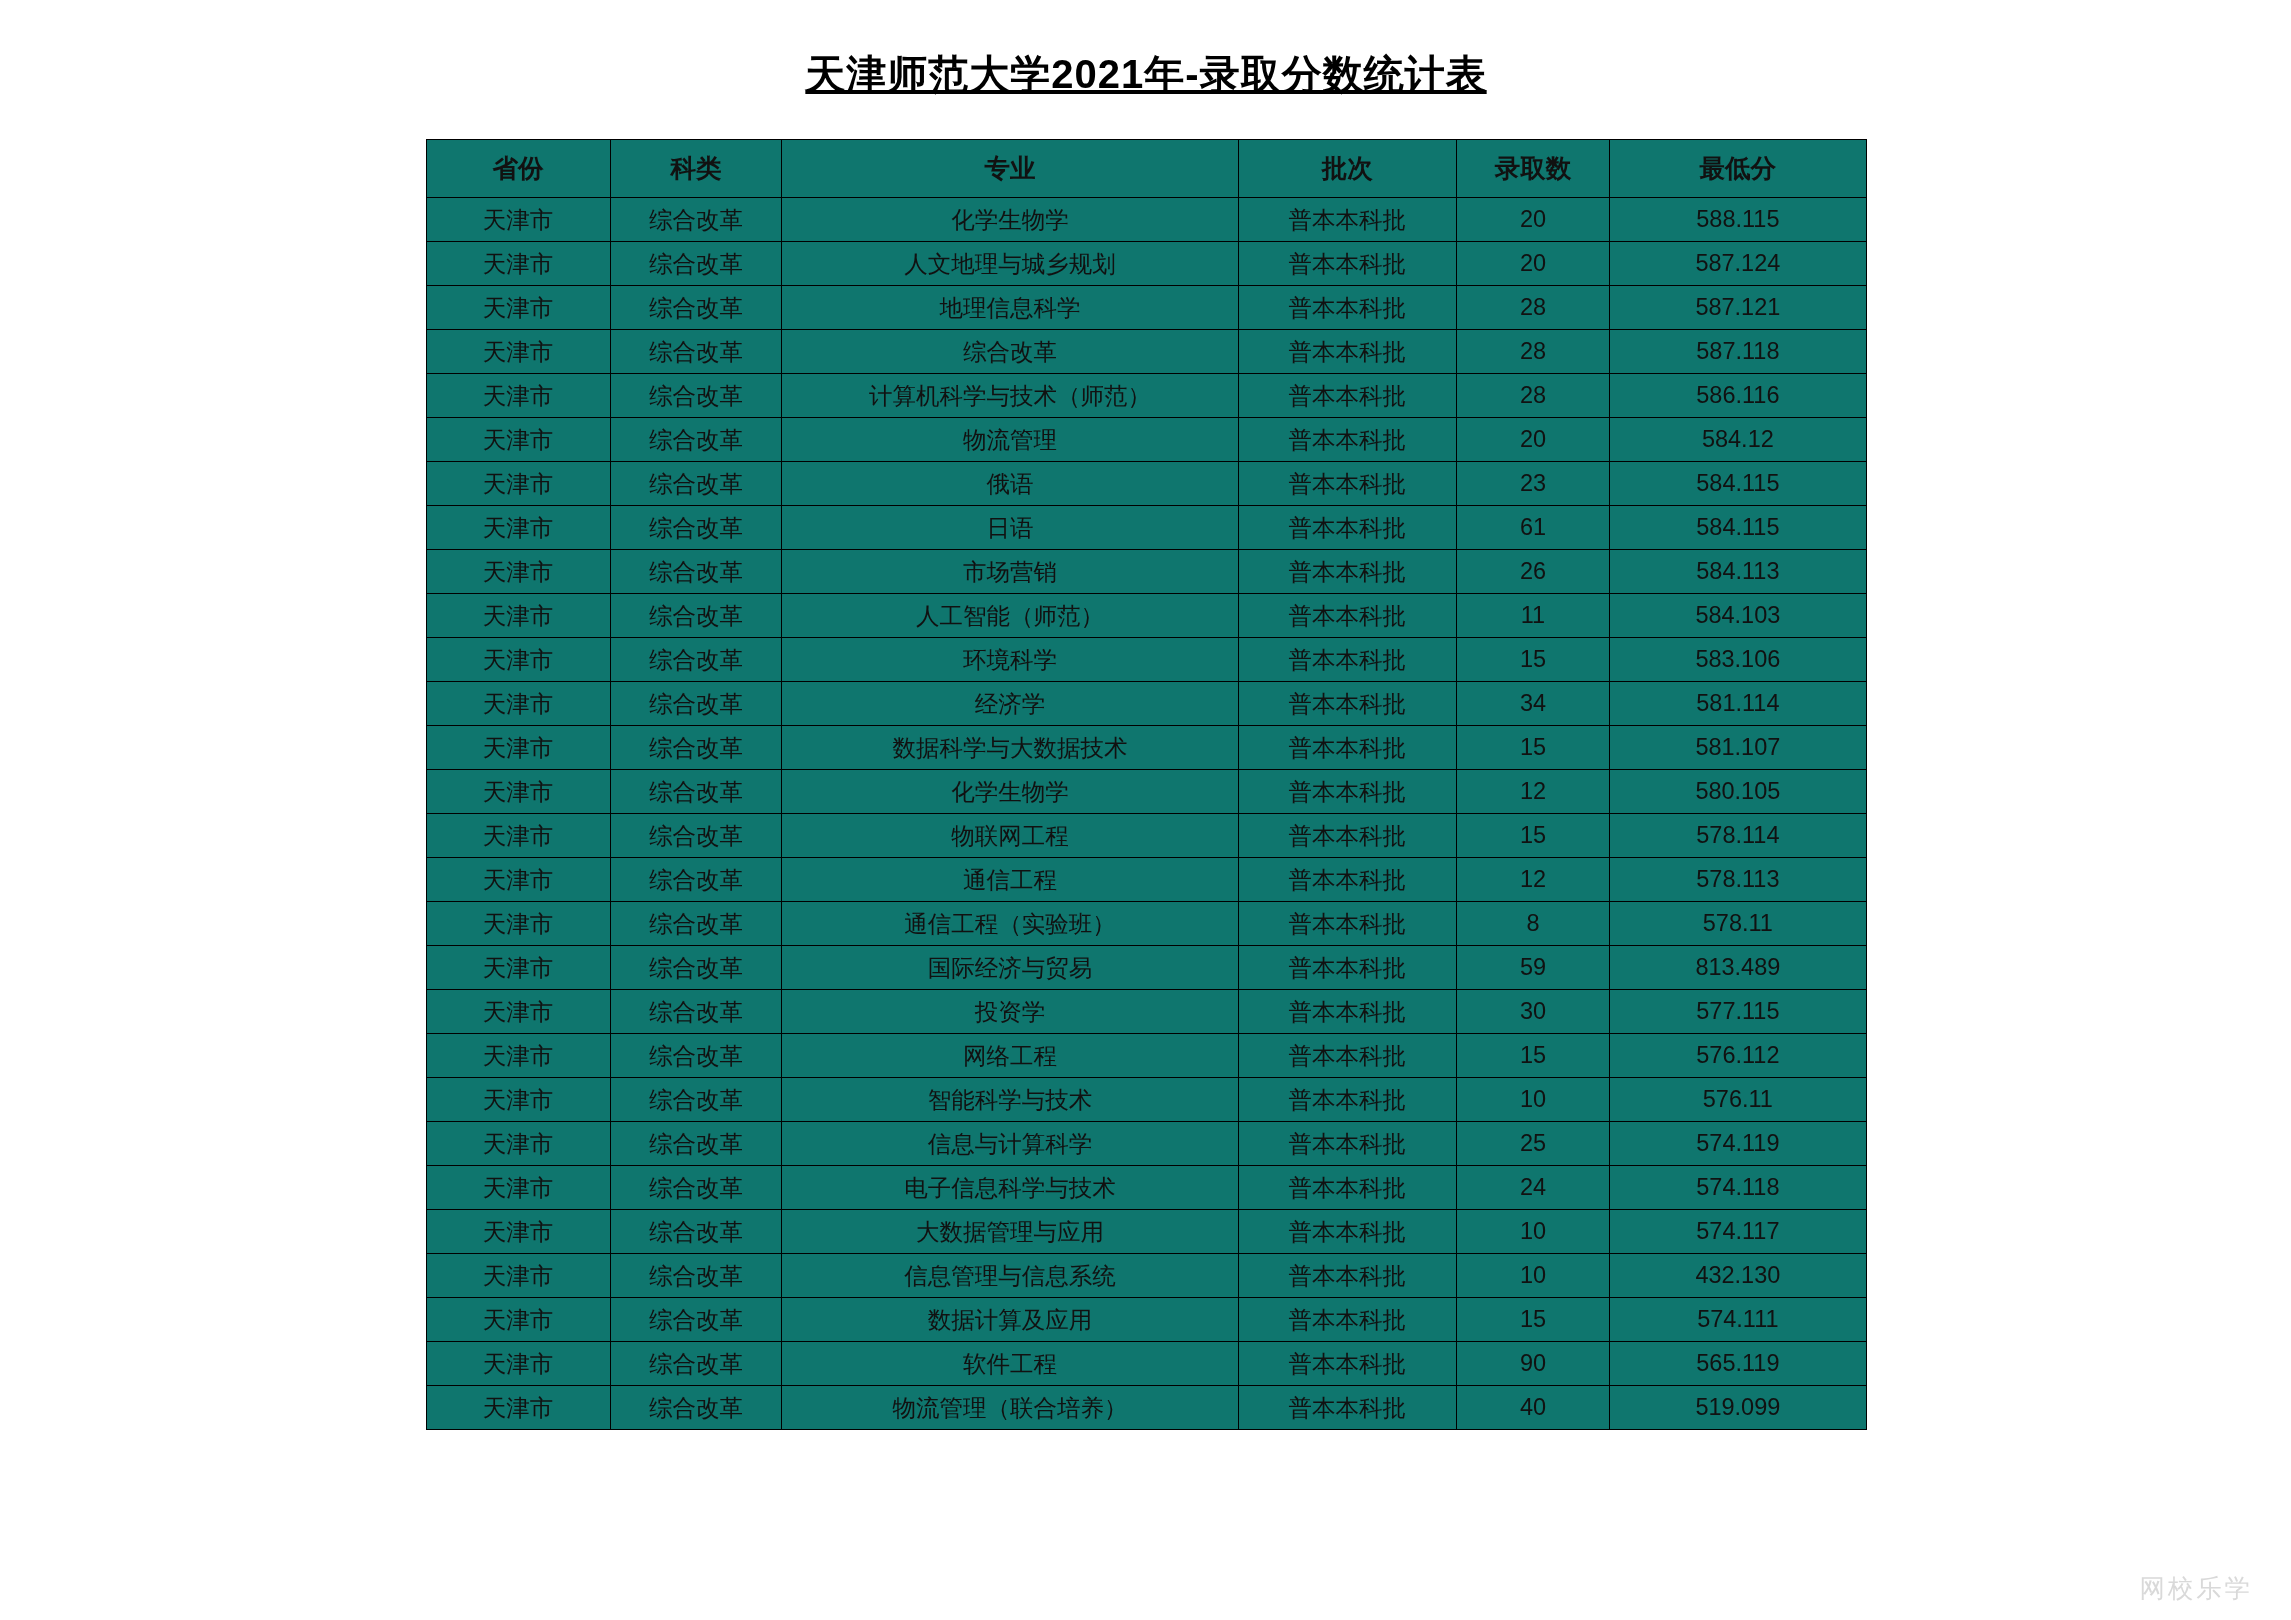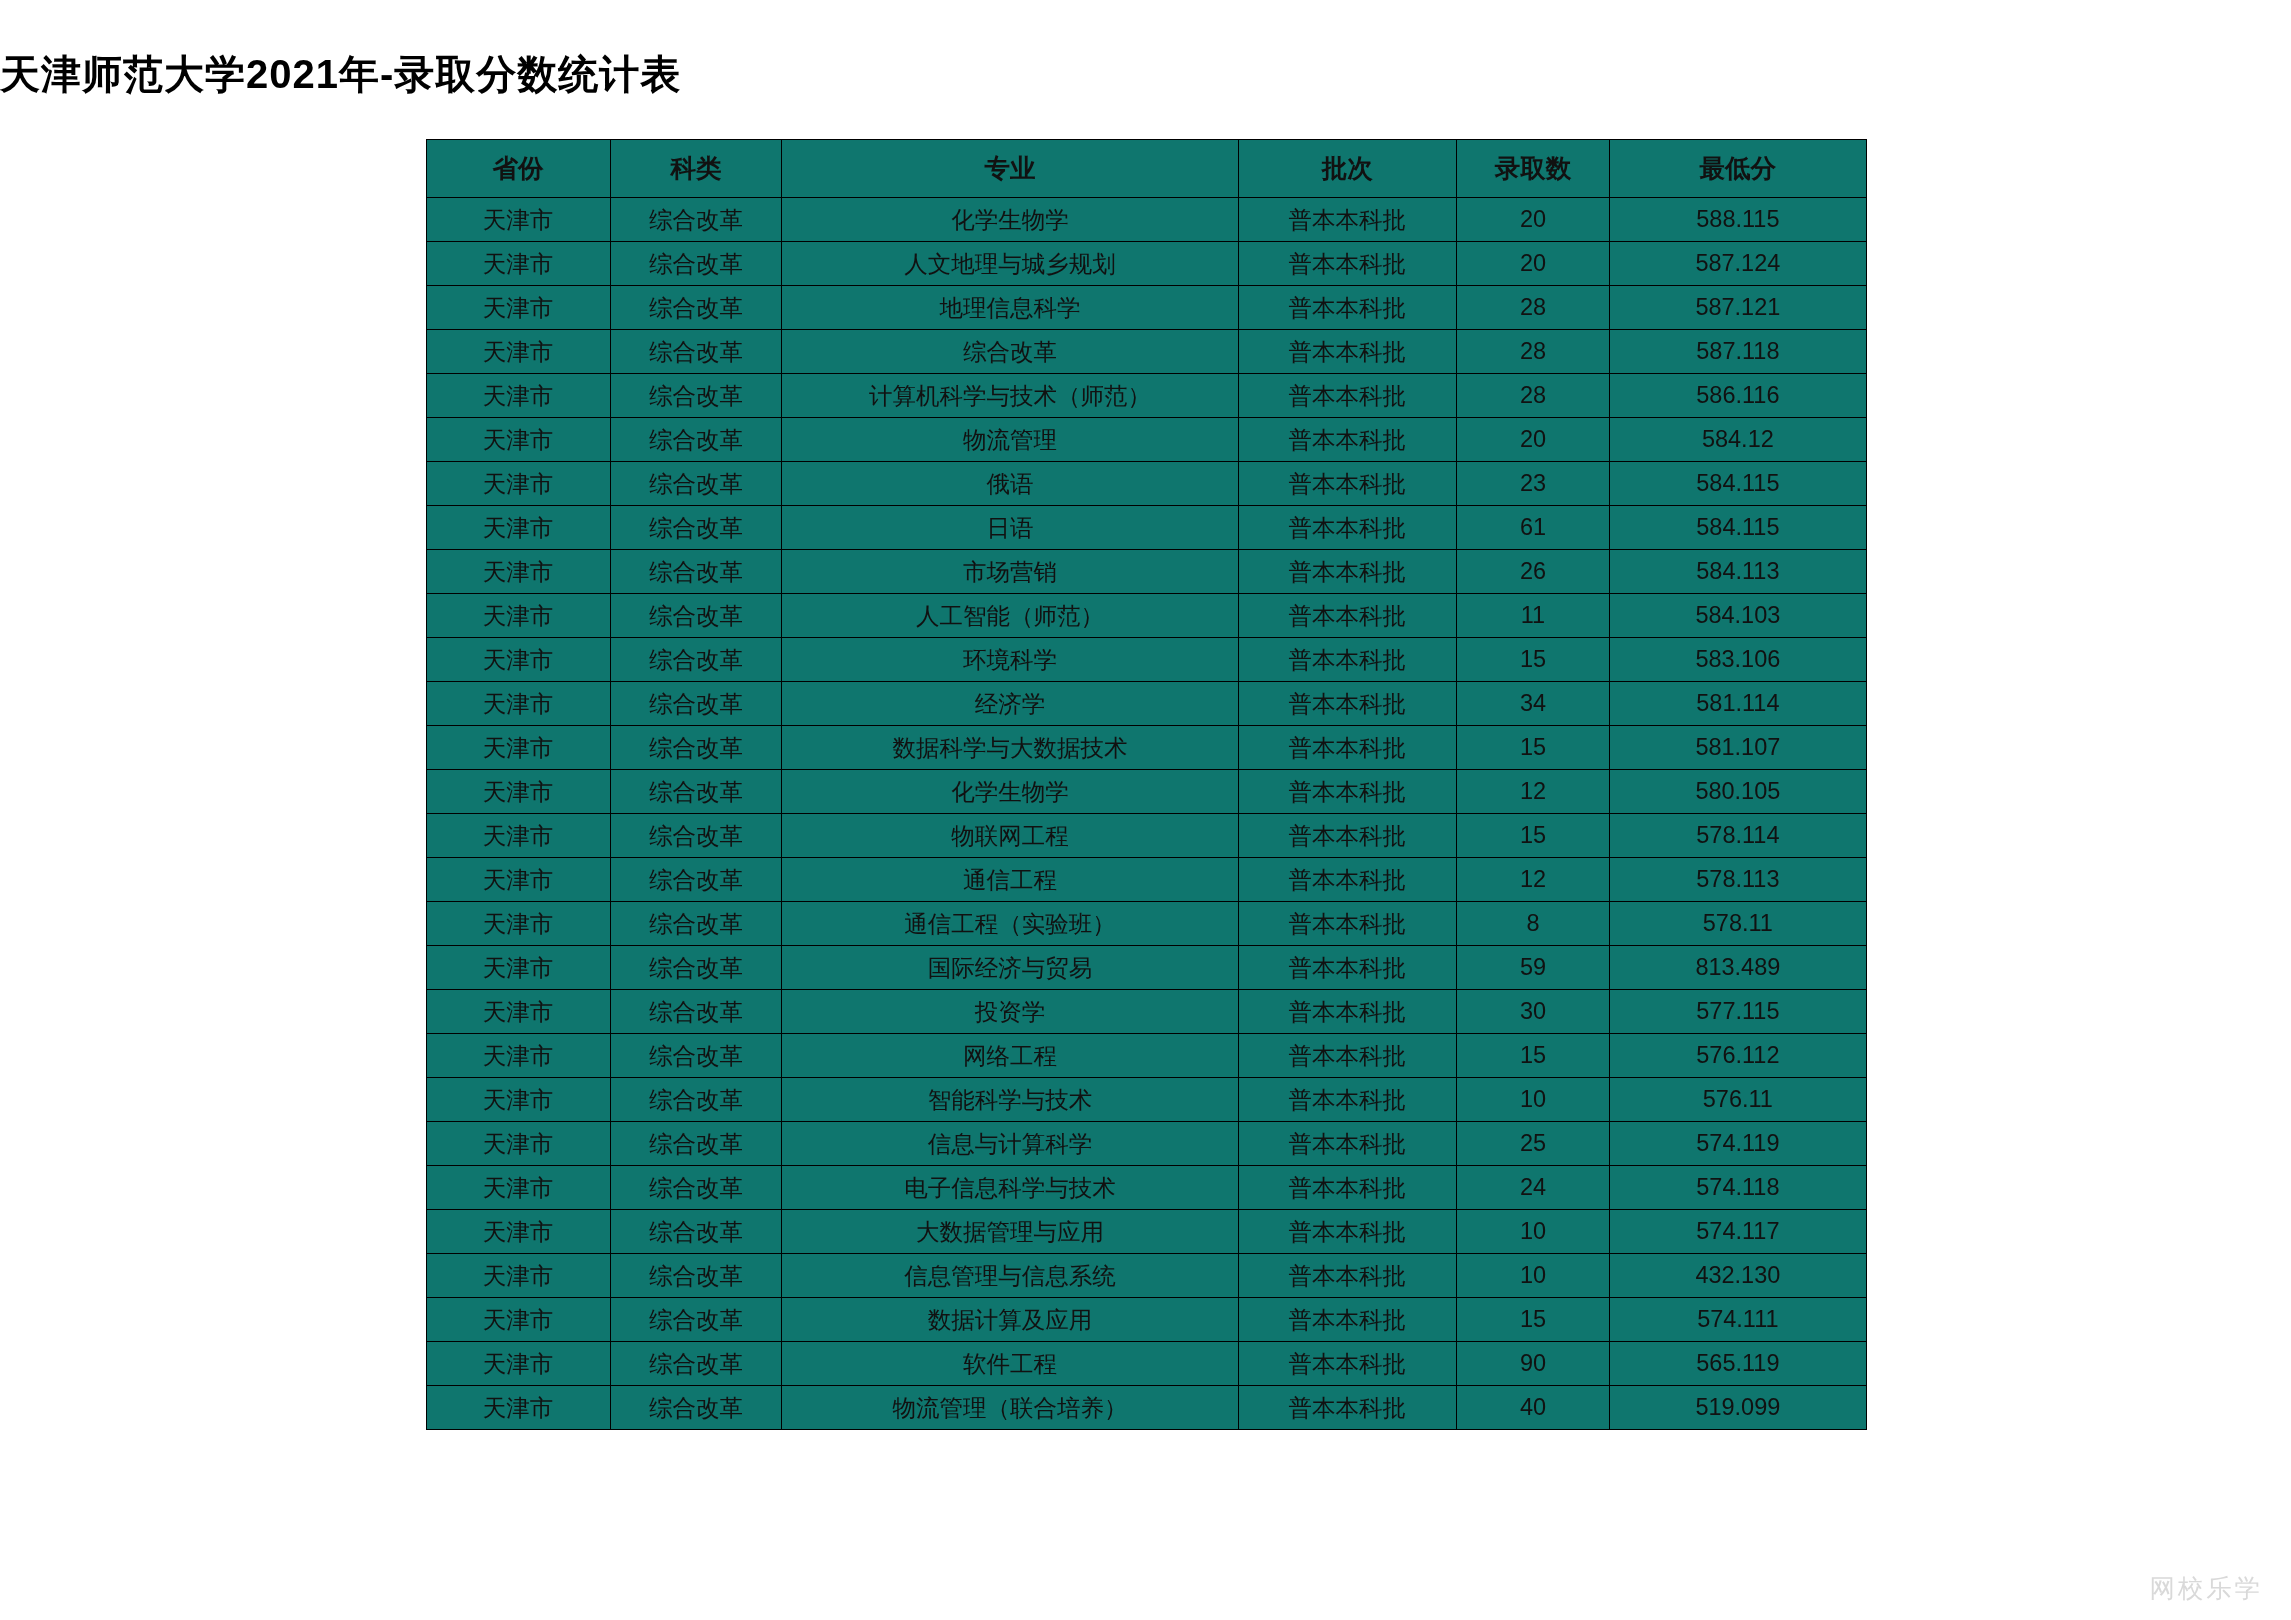--- a/index.html
+++ b/index.html
@@ -14,27 +14,29 @@
     color: #000000;
     overflow: hidden;
   }
   .page {
     position: relative;
     width: 2292px;
     height: 1620px;
     box-sizing: border-box;
   }
   .doc-title {
+    text-align: center;
     font-family: "Liberation Sans", "DejaVu Sans", sans-serif;
     font-weight: bold;
     font-size: 40px;
     letter-spacing: 1px;
     margin: 0;
     padding-top: 47px;
     color: #000000;
+    text-decoration: underline;
   }
   .table-wrap {
     margin: 0 auto;
     margin-top: 37px;
     width: 1441px;
   }
   table.score-table {
     border-collapse: collapse;
     width: 100%;
     table-layout: fixed;
@@ -59,21 +61,21 @@
   }
   col.c-prov   { width: 174px; }
   col.c-cat    { width: 162px; }
   col.c-major  { width: 431px; }
   col.c-batch  { width: 206px; }
   col.c-count  { width: 145px; }
   col.c-score  { width: 242px; }
 
   .watermark {
     position: absolute;
-    right: 29px;
+    right: 39px;
     bottom: 13.7px;
     font-size: 25.5px;
     color: #d9d9d9;
     font-family: "Liberation Sans", "DejaVu Sans", sans-serif;
     letter-spacing: 2.9px;
     user-select: none;
   }
 </style>
 </head>
 <body>

